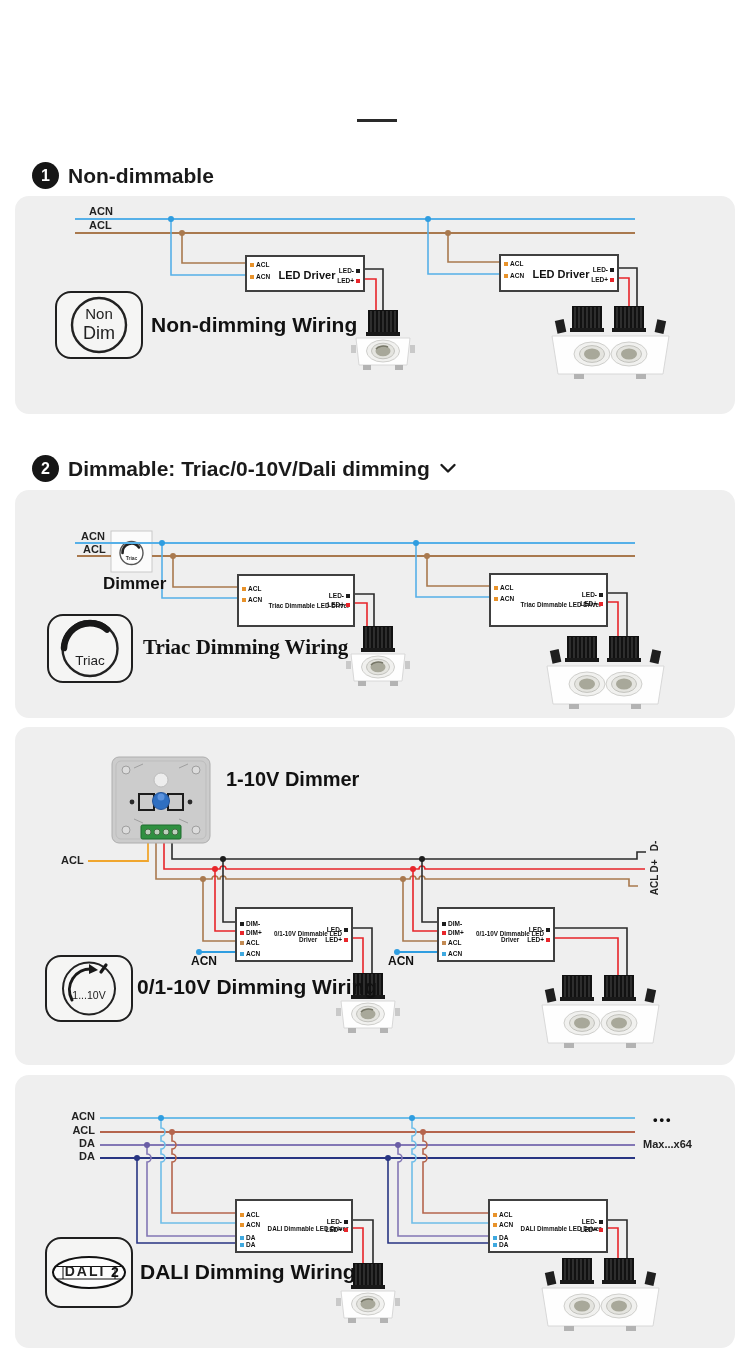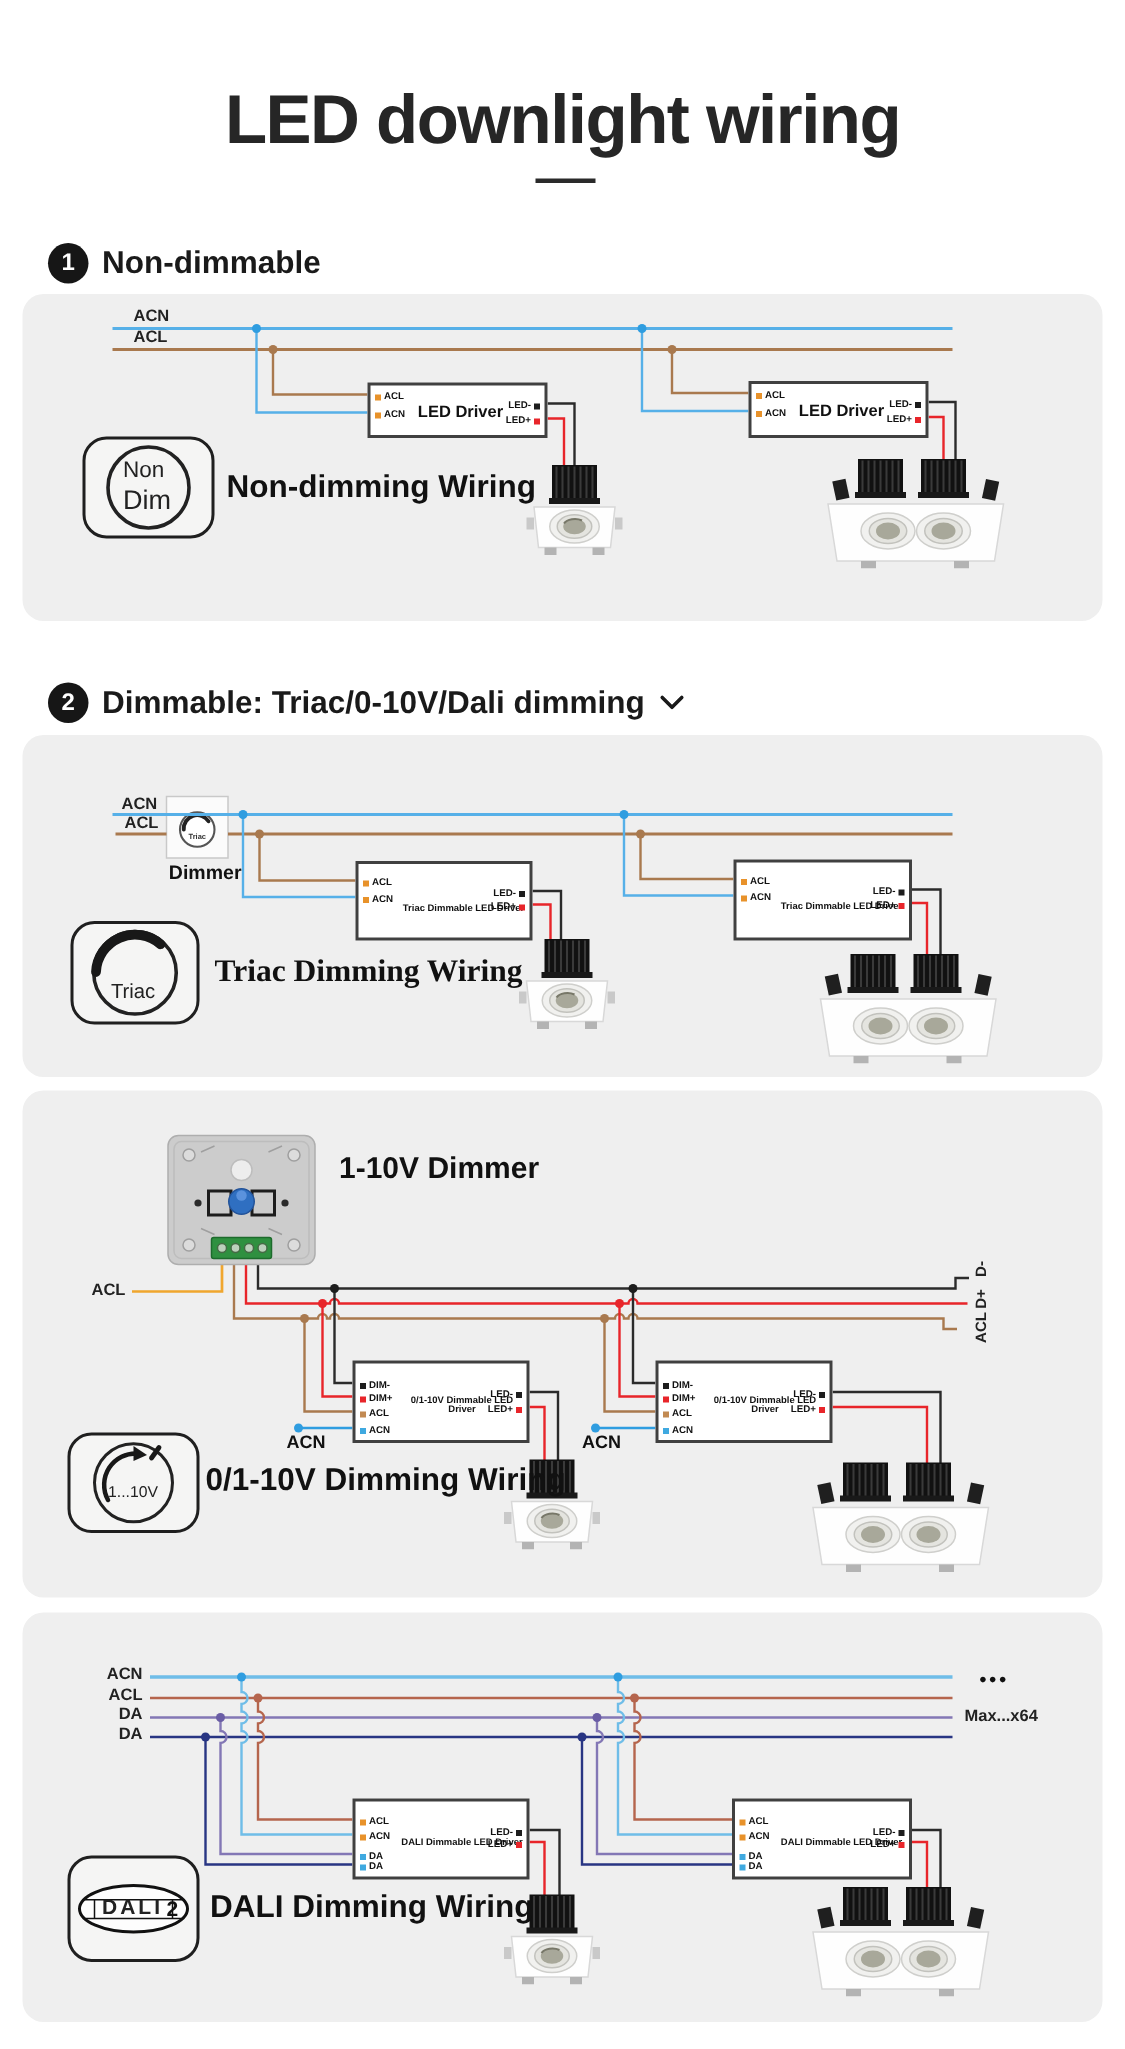--- a/index.html
+++ b/index.html
@@ -15,21 +15,21 @@
   .panel{position:absolute;left:15px;width:720px;background:#efefef;border-radius:14px;}
   .wires{position:absolute;left:0;top:0;}
   .buslbl{position:absolute;font-size:11px;font-weight:bold;color:#222;line-height:1;}
   .driver{position:absolute;background:#fff;border:2px solid #404040;box-sizing:border-box;}
   .term{position:absolute;display:flex;align-items:center;gap:2px;font-size:6.5px;font-weight:bold;color:#111;line-height:1;height:6px;}
   .term.L{left:3px;} .term.R{right:3px;}
   .sq{width:4px;height:4px;display:inline-block;}
   .drv-title{position:absolute;text-align:center;font-weight:bold;color:#111;line-height:1;}
   .caption{position:absolute;font-weight:bold;color:#111;font-size:21px;line-height:1.05;}
   .iconbox{position:absolute;background:#f5f5f4;border:2px solid #1f1f1f;border-radius:16px;box-sizing:border-box;}
-  .icon-txt{position:absolute;width:100%;text-align:left;color:#222;line-height:1.1;padding-left:25px;}
+  .icon-txt{position:absolute;width:100%;text-align:center;color:#222;line-height:1.1;}
   .rot{position:absolute;width:24px;text-align:center;transform:rotate(-90deg);
     font-size:10px;font-weight:bold;color:#222;line-height:1;}
   .smlbl{position:absolute;font-size:12px;font-weight:bold;color:#111;line-height:1;}
   .dots{position:absolute;font-size:13px;font-weight:bold;color:#111;letter-spacing:2px;line-height:1;}
 </style>
 </head>
 <body>
 
 <div id="app">
 
@@ -84,21 +84,20 @@
         <circle cx="51" cy="42" r="3.5" fill="#5b92dd"></circle>
         <rect x="31" y="70" width="40" height="14" rx="1.5" fill="#2f9040" stroke="#1d6b2c"></rect>
         <circle cx="38" cy="77" r="3" fill="#bcd0bc" stroke="#456b45"></circle>
         <circle cx="47" cy="77" r="3" fill="#bcd0bc" stroke="#456b45"></circle>
         <circle cx="56" cy="77" r="3" fill="#bcd0bc" stroke="#456b45"></circle>
         <circle cx="65" cy="77" r="3" fill="#bcd0bc" stroke="#456b45"></circle>
       </g>
     </defs>
   </svg>
 
-  <div class="page-title">LED downlight wiring</div>
   <div class="title-underline"></div>
 
   <div class="sec-head" style="left:32px;top:162px;">
     <div class="badge">1</div>
     <div class="sec-title">Non-dimmable</div>
   </div>
 
   <div class="panel" style="top:196px;height:218px;">
     <svg class="wires" width="720" height="218" viewBox="0 0 720 218">
       <g>
@@ -209,21 +208,21 @@
         <circle cx="158" cy="66" r="3" fill="#a9794e"></circle>
       <circle cx="401" cy="53" r="3" fill="#2f9de0"></circle>
         <circle cx="412" cy="66" r="3" fill="#a9794e"></circle>
       <path d="M340,104 H359 V140" stroke="#2b2b2b" stroke-width="1.6" fill="none"></path>
       <path d="M340,113 H352 V142" stroke="#e8252a" stroke-width="1.6" fill="none"></path>
       <path d="M593,103 H612 V150" stroke="#2b2b2b" stroke-width="1.6" fill="none"></path>
       <path d="M593,112 H603 V152" stroke="#e8252a" stroke-width="1.6" fill="none"></path>
     </svg>
     <div class="buslbl" style="left:66px;top:41px;">ACN</div>
     <div class="buslbl" style="left:68px;top:54px;">ACL</div>
-    <div class="smlbl" style="left:88px;top:85px;width:58px;text-align:right;font-size:13px;">Dimmer</div>
+    <div class="smlbl" style="left:88px;top:85px;width:58px;text-align:center;font-size:17px;">Dimmer</div>
 
     <svg class="abs" style="left:328px;top:134px;" width="70" height="62" viewBox="0 0 70 62">
         <use href="#dl1"></use>
       </svg>
     <svg class="abs" style="left:528px;top:144px;" width="125" height="75" viewBox="0 0 125 75">
         <use href="#dl2"></use>
       </svg>
 
     <div class="driver" style="left:222px;top:84px;width:118px;height:53px;">
       <div class="term L" style="top:10px;">

